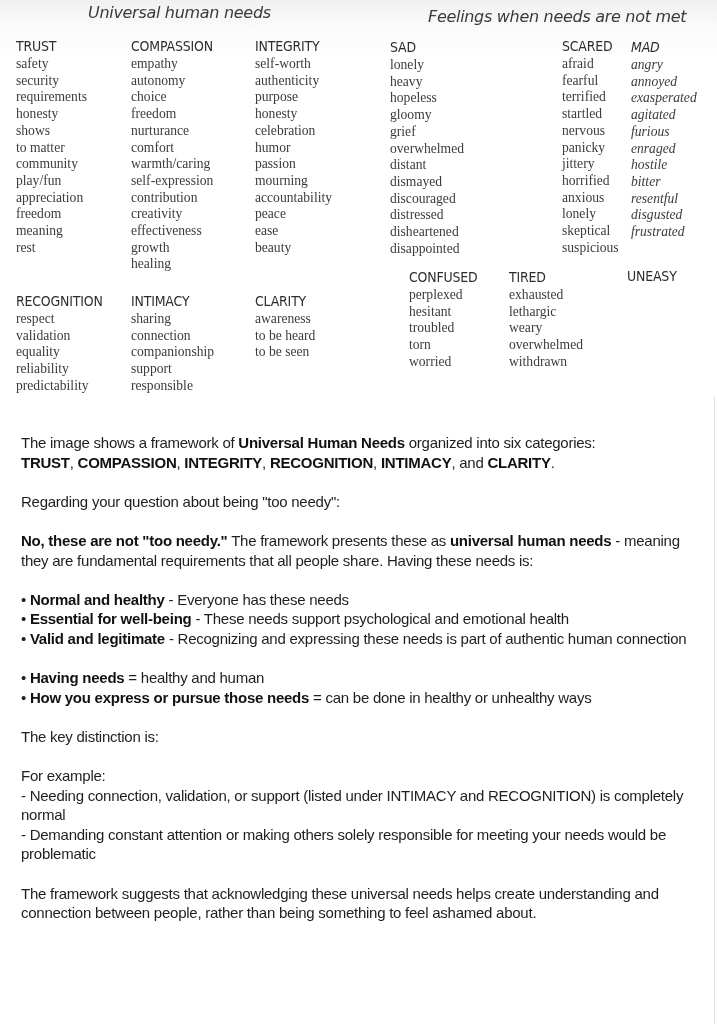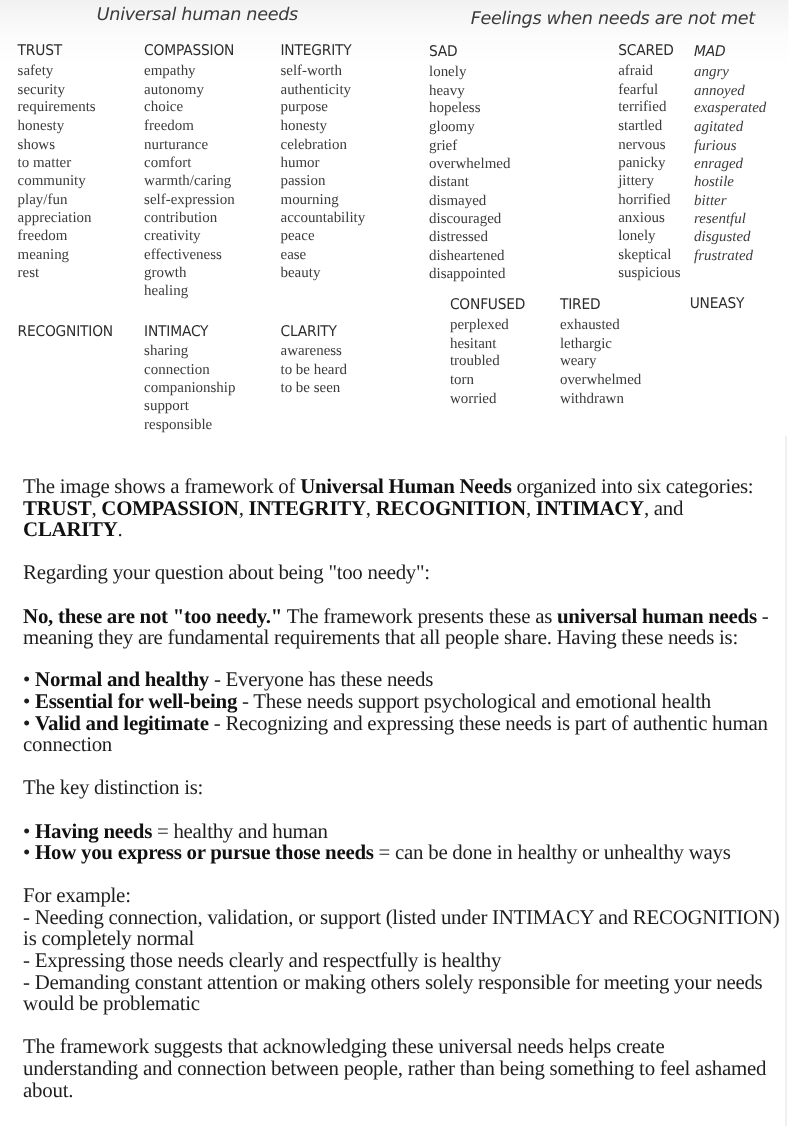--- a/index.html
+++ b/index.html
@@ -58,22 +58,22 @@
       top: 396px;
       width: 1px;
       height: 628px;
       background: #e4e4e4;
     }
     .response {
       position: absolute;
       left: 21px;
       top: 433px;
       width: 690px;
-      font-family: Liberation Serif, serif;
-      font-size: 19px;
+      font-family: Liberation Sans, sans-serif;
+      font-size: 15px;
       line-height: 19.6px;
       color: #1e1e1e;
       letter-spacing: -0.25px;
     }
     .response p {
       margin: 0 0 19.6px 0;
     }
     .response .line { display: block; }
     .response b { font-weight: bold; color: #111; }
   </style>
@@ -132,20 +132,27 @@
         <li>mourning</li>
         <li>accountability</li>
         <li>peace</li>
         <li>ease</li>
         <li>beauty</li>
       </ul>
     </div>
 
   <div class="col" style="left:16px; top:293px;">
       <div class="col-head">RECOGNITION</div>
+      <ul>
+        <li>respect</li>
+        <li>validation</li>
+        <li>equality</li>
+        <li>reliability</li>
+        <li>predictability</li>
+      </ul>
     </div>
   <div class="col" style="left:131px; top:293px;">
       <div class="col-head">INTIMACY</div>
       <ul>
         <li>sharing</li>
         <li>connection</li>
         <li>companionship</li>
         <li>support</li>
         <li>responsible</li>
       </ul>
@@ -248,28 +255,27 @@
   <p style="margin-bottom:19.6px;">
     <b>No, these are not "too needy."</b><span> The framework presents these as </span><b>universal human needs</b><span> - meaning they are fundamental requirements that all people share. Having these needs is:</span>
   </p>
 
   <p>
     <span class="line"><span>• </span><b>Normal and healthy</b><span> - Everyone has these needs</span></span>
     <span class="line"><span>• </span><b>Essential for well-being</b><span> - These needs support psychological and emotional health</span></span>
     <span class="line"><span>• </span><b>Valid and legitimate</b><span> - Recognizing and expressing these needs is part of authentic human connection</span></span>
   </p>
 
-  <p>The key distinction is:</p>
-
   <p>
     <span class="line"><span>• </span><b>Having needs</b><span> = healthy and human</span></span>
     <span class="line"><span>• </span><b>How you express or pursue those needs</b><span> = can be done in healthy or unhealthy ways</span></span>
   </p>
 
+  <p>The key distinction is:</p>
+
   <p>
     <span class="line">For example:</span>
     <span class="line">- Needing connection, validation, or support (listed under INTIMACY and RECOGNITION) is completely normal</span>
-    <span class="line">- Expressing those needs clearly and respectfully is healthy</span>
     <span class="line">- Demanding constant attention or making others solely responsible for meeting your needs would be problematic</span>
   </p>
 
   <p>The framework suggests that acknowledging these universal needs helps create understanding and connection between people, rather than being something to feel ashamed about.</p>
 </div>
 
 </body></html>

